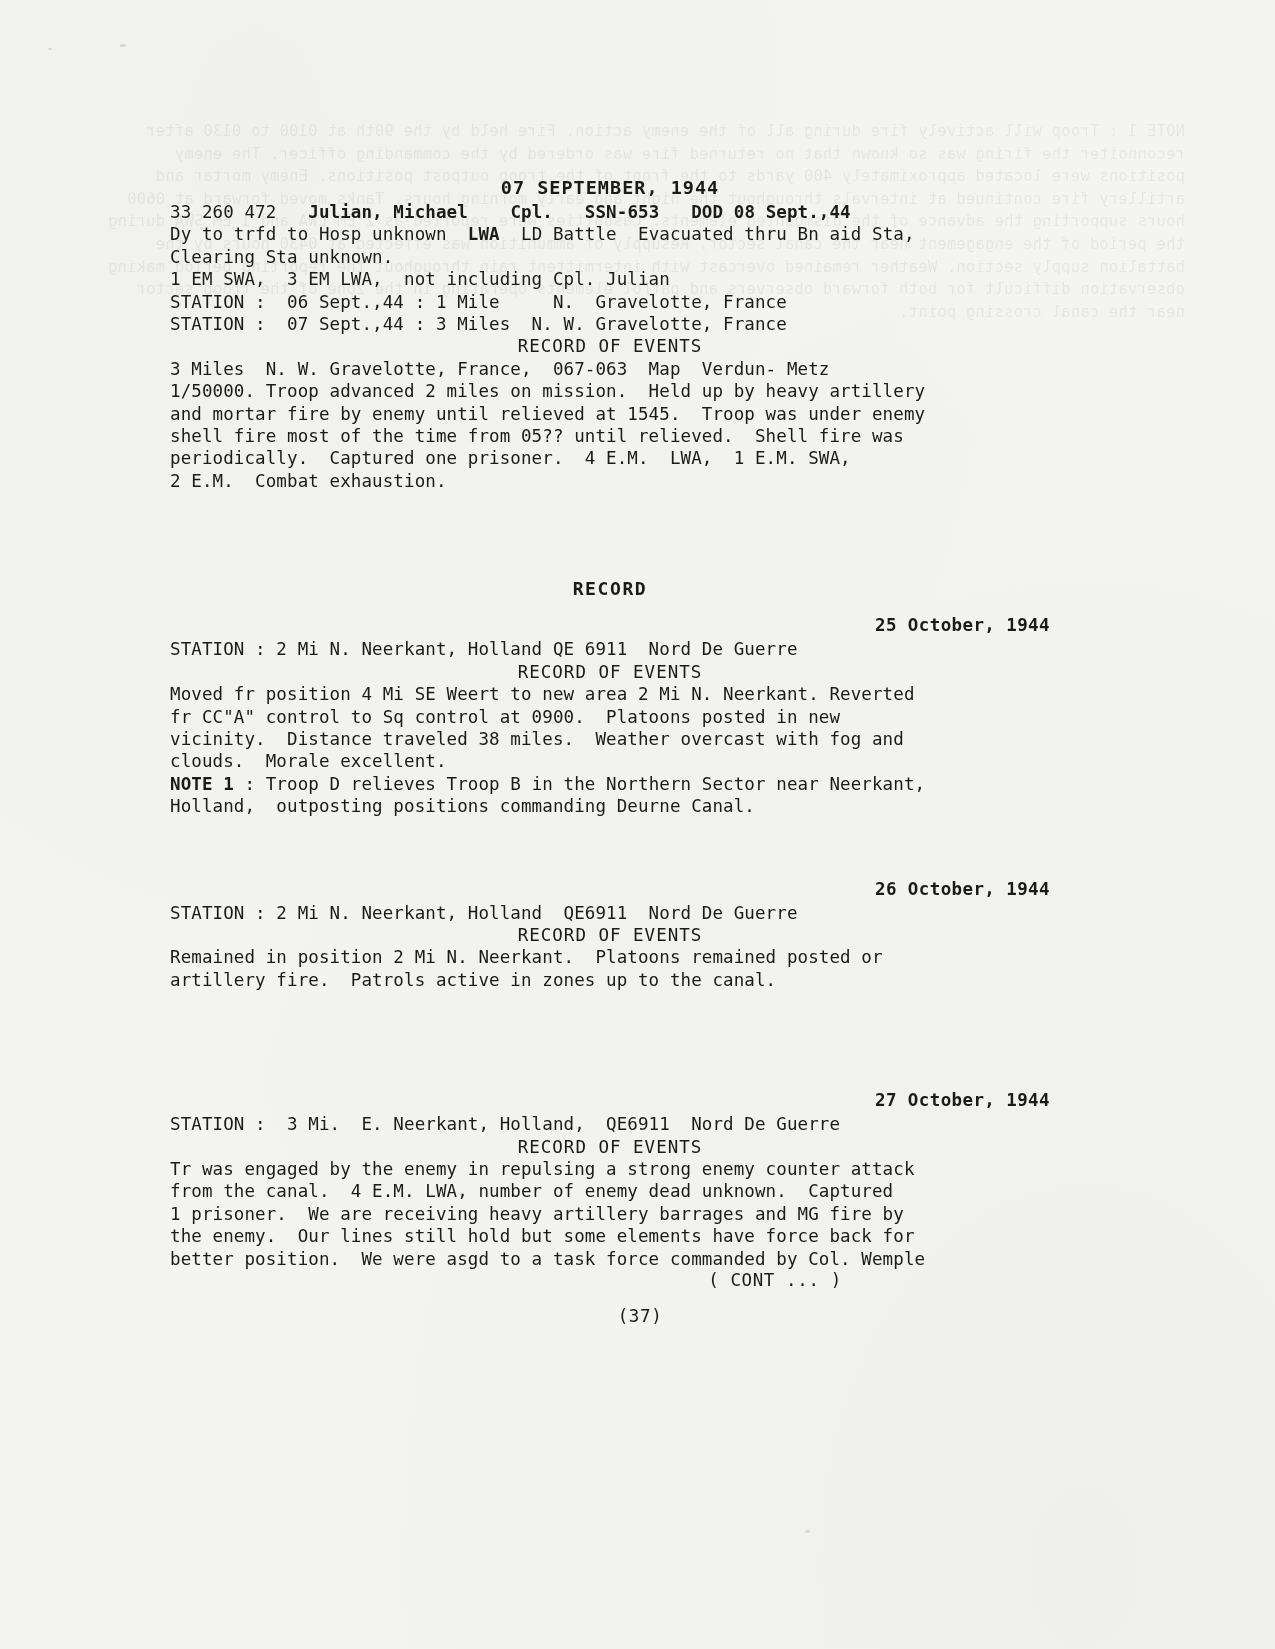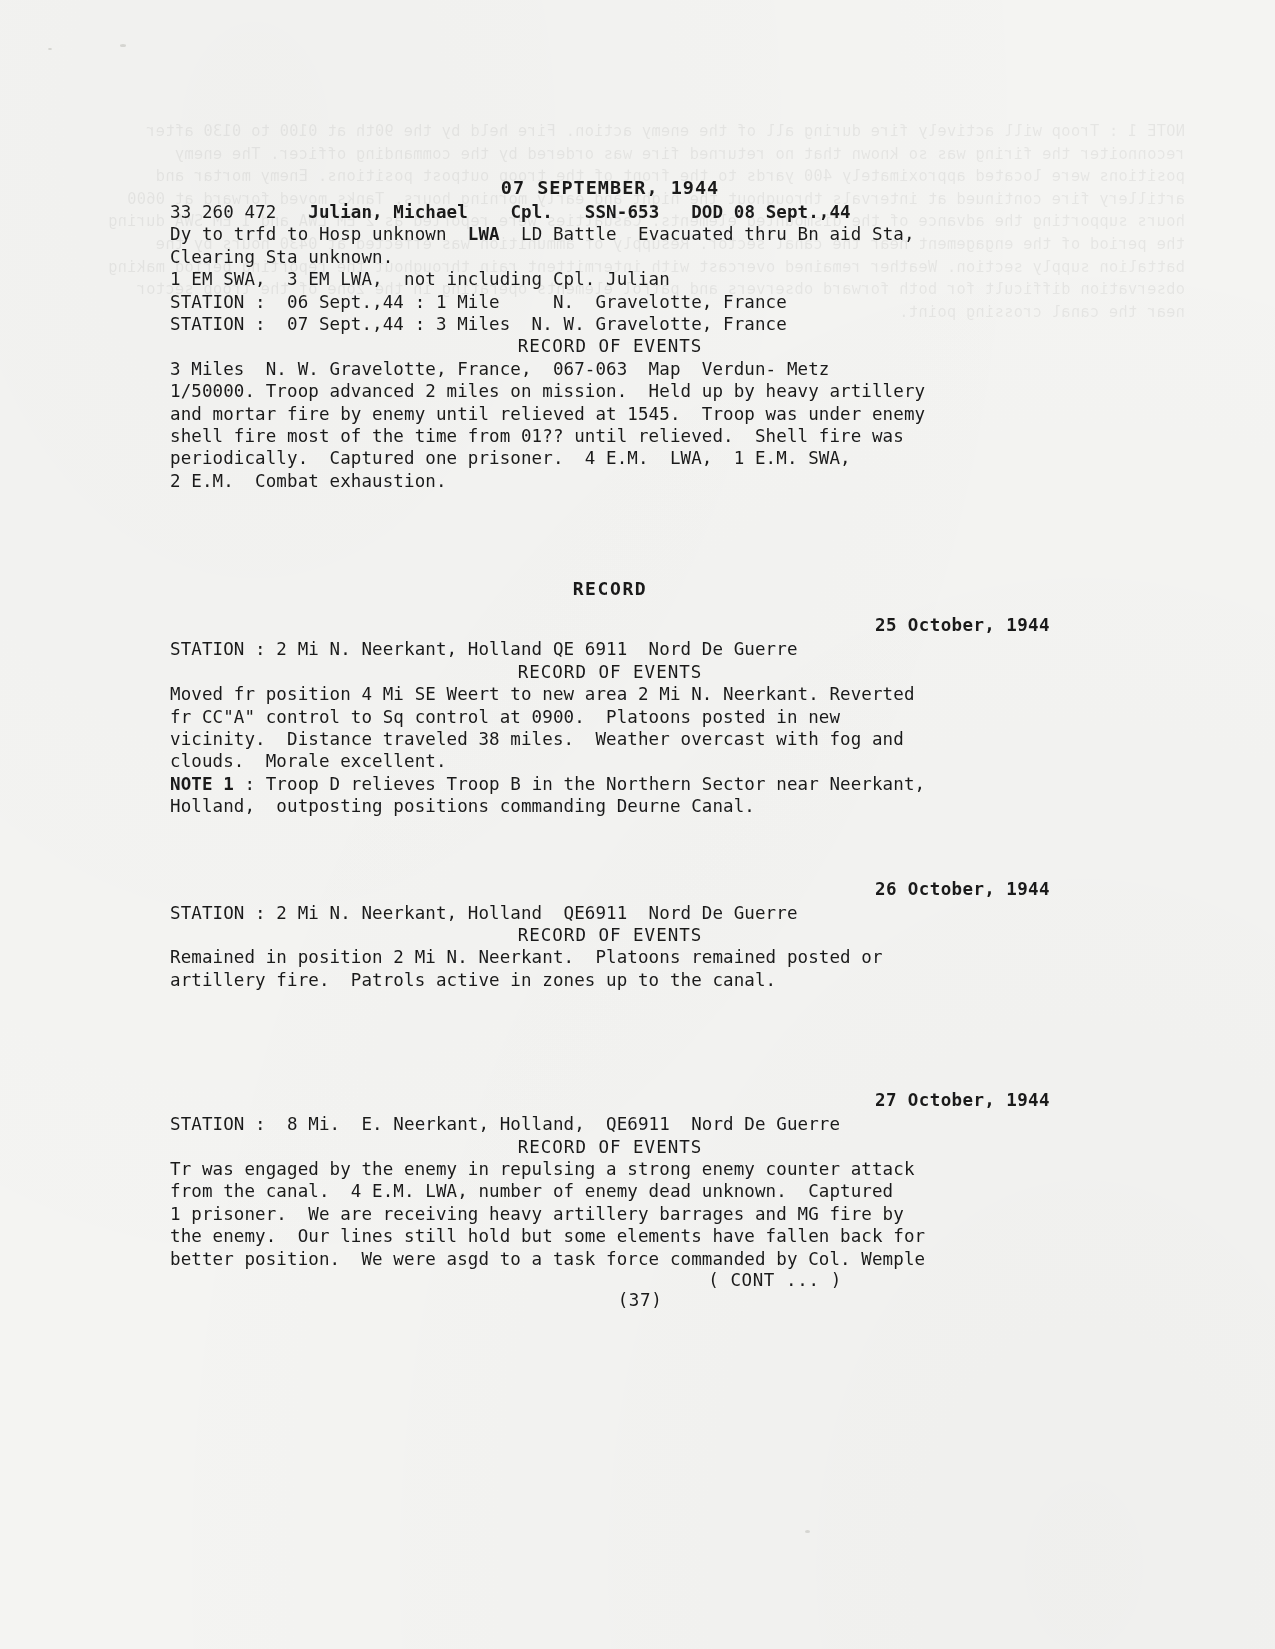--- a/index.html
+++ b/index.html
@@ -88,21 +88,21 @@
     text-align: center;
     font-size: 17.5px;
     letter-spacing: 0.6px;
     padding-left: 330px;
   }
   .pageno {
     text-align: center;
     font-size: 17.5px;
     letter-spacing: 0.6px;
     padding-left: 60px;
-    margin-top: 0;
+    margin-top: 16px;
   }
   .inline-b { font-weight: bold; }
   .speck {
     position: absolute;
     background: #b9b9b4;
     border-radius: 50%;
     opacity: .5;
   }
 </style>
 </head>
@@ -123,21 +123,21 @@
         <div class="line"><span>33 260 472   </span><span class="inline-b">Julian, Michael</span><span>    </span><span class="inline-b">Cpl.</span><span>   </span><span class="inline-b">SSN-653</span><span>   </span><span class="inline-b">DOD 08 Sept.,44</span></div>
         <div class="line"><span>Dy to trfd to Hosp unknown  </span><span class="inline-b">LWA</span><span>  LD Battle  Evacuated thru Bn aid Sta,</span></div>
         <div class="line">Clearing Sta unknown.</div>
         <div class="line">1 EM SWA,  3 EM LWA,  not including Cpl. Julian</div>
         <div class="line">STATION :  06 Sept.,44 : 1 Mile     N.  Gravelotte, France</div>
         <div class="line">STATION :  07 Sept.,44 : 3 Miles  N. W. Gravelotte, France</div>
         <div class="roe">RECORD OF EVENTS</div>
         <div class="line">3 Miles  N. W. Gravelotte, France,  067-063  Map  Verdun- Metz</div>
         <div class="line">1/50000. Troop advanced 2 miles on mission.  Held up by heavy artillery</div>
         <div class="line">and mortar fire by enemy until relieved at 1545.  Troop was under enemy</div>
-        <div class="line">shell fire most of the time from 01?? until relieved.  Shell fire was</div>
+        <div class="line">shell fire most of the time from 05?? until relieved.  Shell fire was</div>
         <div class="line">periodically.  Captured one prisoner.  4 E.M.  LWA,  1 E.M. SWA,</div>
         <div class="line">2 E.M.  Combat exhaustion.</div>
         <div class="gap-lg"></div>
         <div class="section-title">RECORD</div>
         <div class="gap-sm"></div>
         <div class="heading-date">25 October, 1944</div>
         <div class="line">STATION : 2 Mi N. Neerkant, Holland QE 6911  Nord De Guerre</div>
         <div class="roe">RECORD OF EVENTS</div>
         <div class="line">Moved fr position 4 Mi SE Weert to new area 2 Mi N. Neerkant. Reverted</div>
         <div class="line">fr CC"A" control to Sq control at 0900.  Platoons posted in new</div>
@@ -146,25 +146,25 @@
         <div class="line"><span class="inline-b">NOTE 1</span><span> : Troop D relieves Troop B in the Northern Sector near Neerkant,</span></div>
         <div class="line">Holland,  outposting positions commanding Deurne Canal.</div>
         <div class="gap-md"></div>
         <div class="heading-date">26 October, 1944</div>
         <div class="line">STATION : 2 Mi N. Neerkant, Holland  QE6911  Nord De Guerre</div>
         <div class="roe">RECORD OF EVENTS</div>
         <div class="line">Remained in position 2 Mi N. Neerkant.  Platoons remained posted or</div>
         <div class="line">artillery fire.  Patrols active in zones up to the canal.</div>
         <div class="gap-xl"></div>
         <div class="heading-date">27 October, 1944</div>
-        <div class="line">STATION :  8 Mi.  E. Neerkant, Holland,  QE6911  Nord De Guerre</div>
+        <div class="line">STATION :  3 Mi.  E. Neerkant, Holland,  QE6911  Nord De Guerre</div>
         <div class="roe">RECORD OF EVENTS</div>
         <div class="line">Tr was engaged by the enemy in repulsing a strong enemy counter attack</div>
         <div class="line">from the canal.  4 E.M. LWA, number of enemy dead unknown.  Captured</div>
         <div class="line">1 prisoner.  We are receiving heavy artillery barrages and MG fire by</div>
-        <div class="line">the enemy.  Our lines still hold but some elements have fallen back for</div>
+        <div class="line">the enemy.  Our lines still hold but some elements have force back for</div>
         <div class="line">better position.  We were asgd to a task force commanded by Col. Wemple</div>
       </div>
 
     <div class="cont">( CONT ... )</div>
     <div class="pageno">(37)</div>
   </div>
 </div>
 
 </body></html>

